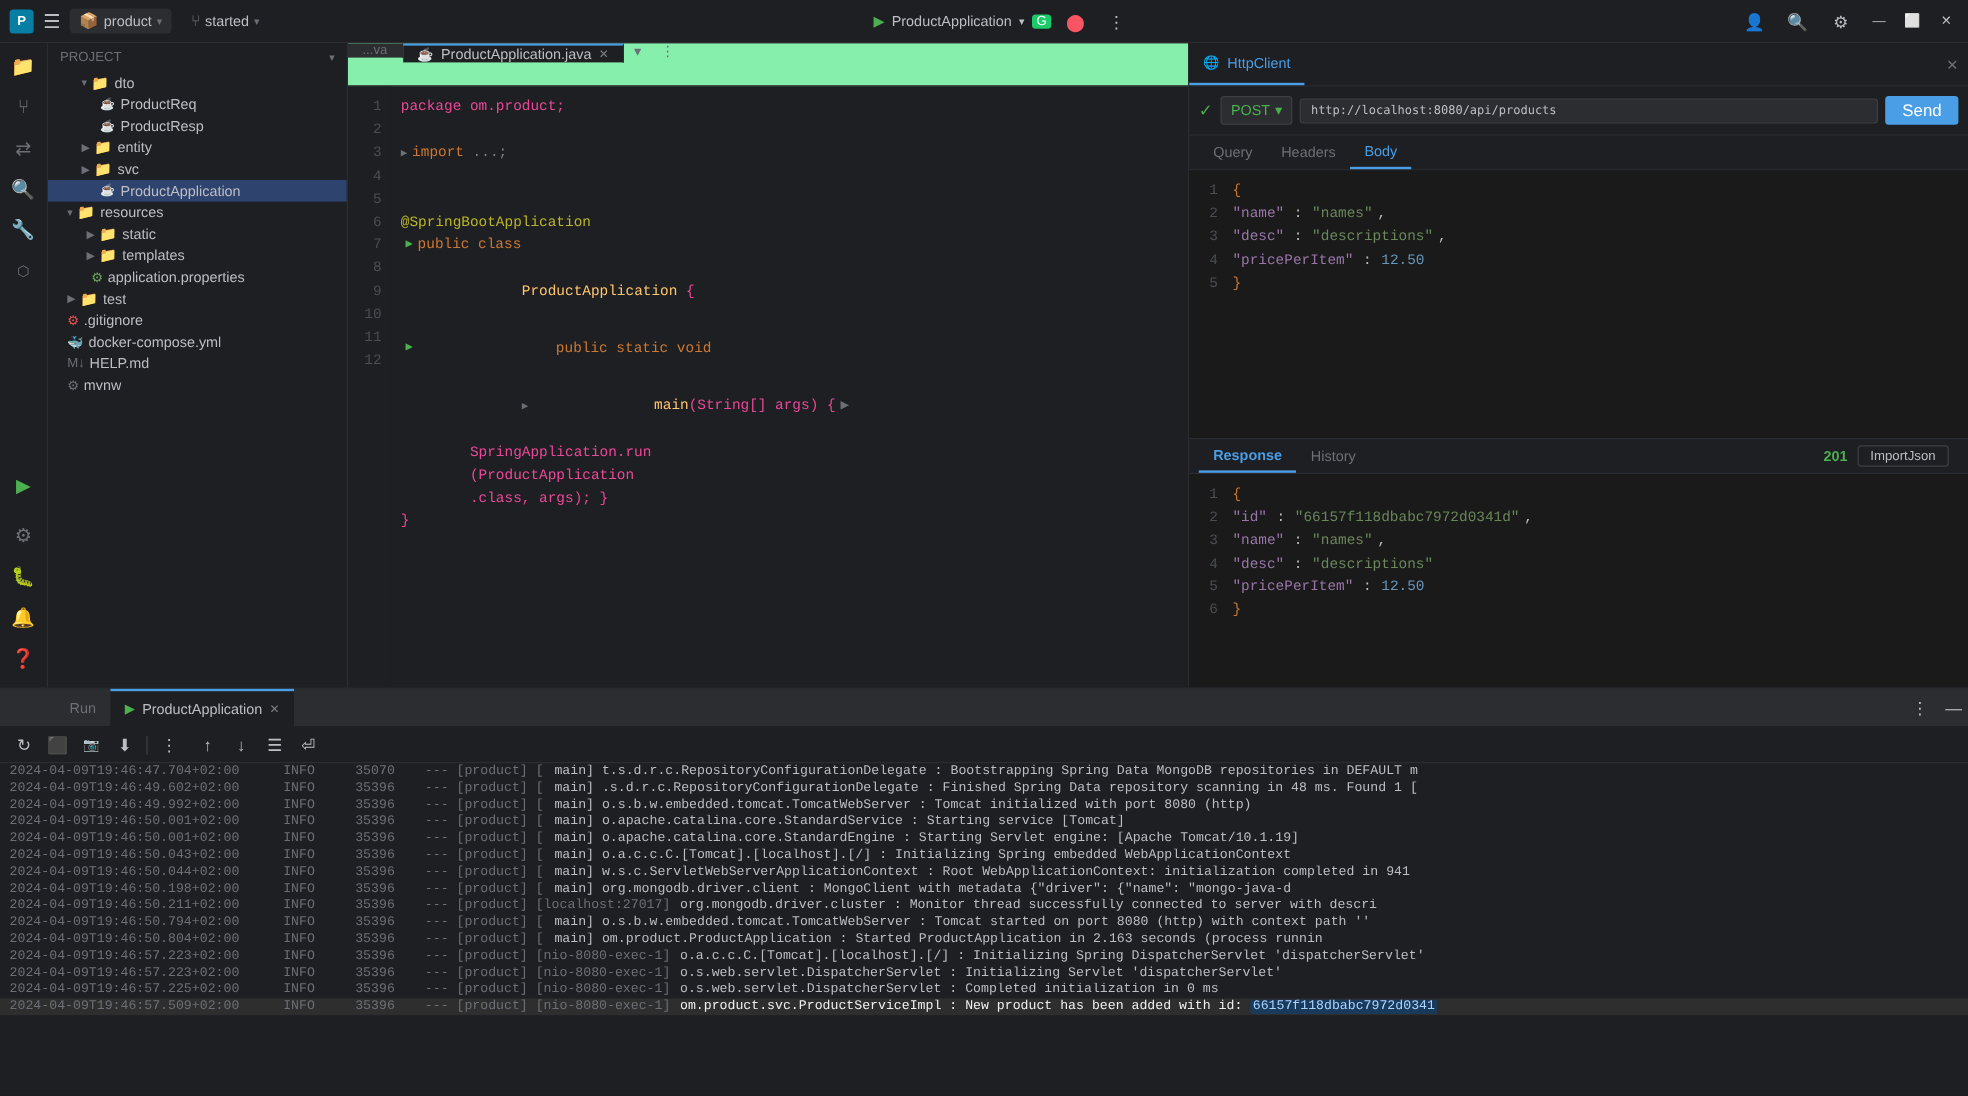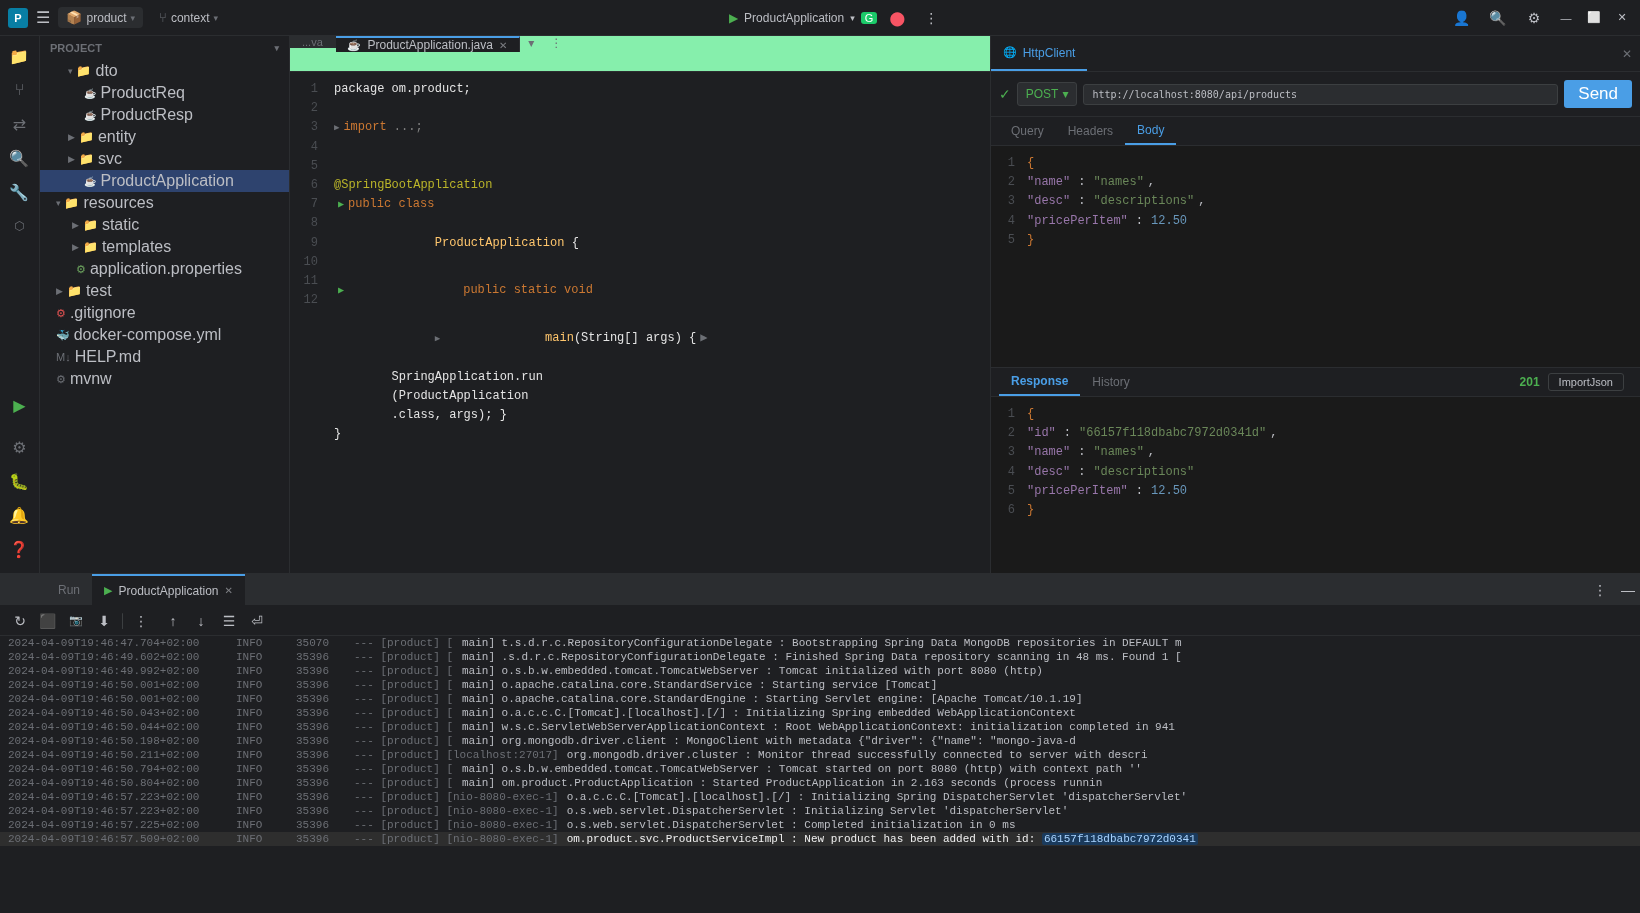--- a/index.html
+++ b/index.html
@@ -29,27 +29,27 @@
     .main-container { display: flex; flex-direction: column; height: calc(913px - 36px); }
     .content-area { display: flex; flex: 1; overflow: hidden; }
 
     
     .left-sidebar { width: 40px; background: #1e1f22; display: flex; flex-direction: column; align-items: center; padding-top: 4px; gap: 2px; border-right: 1px solid #2b2d30; flex-shrink: 0; }
     .sidebar-icon { width: 32px; height: 32px; display: flex; align-items: center; justify-content: center; cursor: pointer; border-radius: 4px; color: #6c6f75; font-size: 16px; }
     .sidebar-icon-bottom { margin-top: auto; margin-bottom: 8px; }
 
     
     .file-tree { width: 250px; background: #1e1f22; border-right: 1px solid #2b2d30; overflow-y: auto; flex-shrink: 0; }
-    .file-tree-header { padding: 6px 10px; font-size: 11px; font-weight: 700; color: #6c6f75; text-transform: uppercase; display: flex; align-items: center; justify-content: space-between; text-align: right; }
+    .file-tree-header { padding: 6px 10px; font-size: 11px; font-weight: 400; color: #6c6f75; text-transform: uppercase; display: flex; align-items: center; justify-content: space-between; text-align: right; }
     .tree-item { display: flex; align-items: center; padding: 2px 4px; cursor: pointer; gap: 4px; white-space: nowrap; overflow: hidden; }
     .tree-item.selected { background: #2b2d30; color: #bcbec4; }
     .tree-item.selected.highlighted { background: #2e436e; }
     .tree-indent { display: inline-block; flex-shrink: 0; }
     .tree-icon { flex-shrink: 0; }
-    .tree-label { overflow: hidden; text-overflow: ellipsis; font-size: 16px; }
+    .tree-label { overflow: hidden; text-overflow: ellipsis; font-size: 12px; }
     .folder-arrow { font-size: 9px; color: #6c6f75; flex-shrink: 0; }
 
     
     .editor-area { flex: 1; display: flex; flex-direction: column; min-width: 0; }
     .editor-tabs { height: 36px; background: #86efac; display: flex; align-items: flex-start; border-bottom: 1px solid #2b2d30; overflow: hidden; }
     .editor-tab { display: flex; align-items: center; gap: 6px; padding: 0 12px; cursor: pointer; font-size: 12px; color: #6c6f75; border-right: 1px solid #2b2d30; white-space: nowrap; min-width: 0; }
     .editor-tab.active { color: #bcbec4; background: #1e1f22; border-top: 2px solid #4a9ee6; }
     .editor-tab:not(.active) { background: #2b2d30; }
     .editor-tab .close-x { font-size: 10px; opacity: 0.6; }
     .tab-more { padding: 0 8px; display: flex; align-items: center; color: #6c6f75; cursor: pointer; }
@@ -57,38 +57,38 @@
 
     
     .code-editor { flex: 1; background: #1e1f22; overflow: hidden; display: flex; font-family: 'Consolas', 'Courier New', monospace; font-size: 12px; }
     .line-numbers { padding: 8px 0; min-width: 36px; text-align: right; color: #4a4d52; font-size: 12px; line-height: 1.6; background: #1e1f22; flex-shrink: 0; }
     .line-numbers span { display: block; padding-right: 8px; }
     .code-content { flex: 1; padding: 8px 0 8px 8px; overflow: auto; line-height: 1.6; }
     .code-line { white-space: pre; display: flex; align-items: center; }
     .code-line .run-btn { width: 14px; height: 14px; display: inline-flex; align-items: center; justify-content: center; cursor: pointer; color: #4caf50; font-size: 10px; flex-shrink: 0; }
     .kw-annotation { color: #bbb529; }
     .kw-keyword { color: #cc7832; }
-    .kw-normal { color: #e5e5e5; }
+    .kw-normal { color: #ec4899; }
     .kw-comment { color: #808080; }
     .kw-import { color: #cc7832; }
     .kw-method { color: #ffc66d; }
 
     
     .httpclient-panel { width: 650px; background: #1e1f22; border-left: 1px solid #2b2d30; display: flex; flex-direction: column; flex-shrink: 0; }
     .httpclient-tabs { height: 36px; background: #1e1f22; display: flex; align-items: stretch; border-bottom: 1px solid #2b2d30; }
     .httpclient-tab { display: flex; align-items: center; gap: 6px; padding: 0 12px; cursor: pointer; font-size: 12px; color: #6c6f75; }
     .httpclient-tab.active { color: #4a9ee6; border-bottom: 2px solid #4a9ee6; }
     .httpclient-close { margin-left: auto; padding: 0 8px; display: flex; align-items: center; cursor: pointer; color: #6c6f75; }
     
     
     .url-bar { display: flex; align-items: center; padding: 8px; gap: 6px; border-bottom: 1px solid #2b2d30; }
     .method-select { background: #2b2d30; border: 1px solid #3c3f41; color: #4caf50; padding: 4px 8px; border-radius: 3px; font-size: 12px; cursor: pointer; display: flex; align-items: center; gap: 4px; }
     .checkmark { color: #4caf50; font-size: 14px; }
     .url-input { flex: 1; background: #2b2d30; border: 1px solid #3c3f41; color: #bcbec4; padding: 4px 8px; border-radius: 3px; font-size: 10px; font-family: monospace; }
-    .send-btn { background: #4a9ee6; color: white; border: none; padding: 4px 14px; border-radius: 3px; cursor: pointer; font-size: 17px; }
+    .send-btn { background: #4a9ee6; color: white; border: none; padding: 4px 14px; border-radius: 3px; cursor: pointer; font-size: 14px; }
     
     
     .req-tabs { display: flex; align-items: center; gap: 0; border-bottom: 1px solid #2b2d30; padding: 0 8px; }
     .req-tab { padding: 6px 12px; cursor: pointer; font-size: 12px; color: #6c6f75; }
     .req-tab.active { color: #4a9ee6; border-bottom: 2px solid #4a9ee6; }
     
     
     .json-body { background: #1a1a1a; padding: 8px; font-family: 'Consolas', 'Courier New', monospace; font-size: 12px; flex: 1; overflow: auto; line-height: 1.6; }
     .json-line { display: flex; gap: 4px; }
     .json-line-num { min-width: 24px; color: #4a4d52; text-align: right; padding-right: 8px; flex-shrink: 0; }
@@ -139,21 +139,21 @@
 <div class="titlebar">
   <div class="titlebar-logo">P</div>
   <div class="titlebar-menu">☰</div>
   <div class="titlebar-project">
     <span style="font-size:13px;">📦</span>
     <span style="font-size:12px;">product</span>
     <span style="font-size:9px; color:#6c6f75;">▾</span>
   </div>
   <div class="titlebar-branch">
     <span style="font-size:13px; color:#6c6f75;">⑂</span>
-    <span style="font-size:12px;">context</span>
+    <span style="font-size:12px;">started</span>
     <span style="font-size:9px; color:#6c6f75;">▾</span>
   </div>
   <div class="titlebar-center">
     <span style="color:#4caf50;">▶</span>
     <span>ProductApplication</span>
     <span style="font-size:9px;">▾</span>
     <span style="background:#1bca69; color:white; border-radius:3px; padding:0 4px; font-size:11px;">G</span>
     <div class="titlebar-icon-btn" style="color:#f75464;">⬤</div>
     <div class="titlebar-icon-btn">⋮</div>
   </div>

